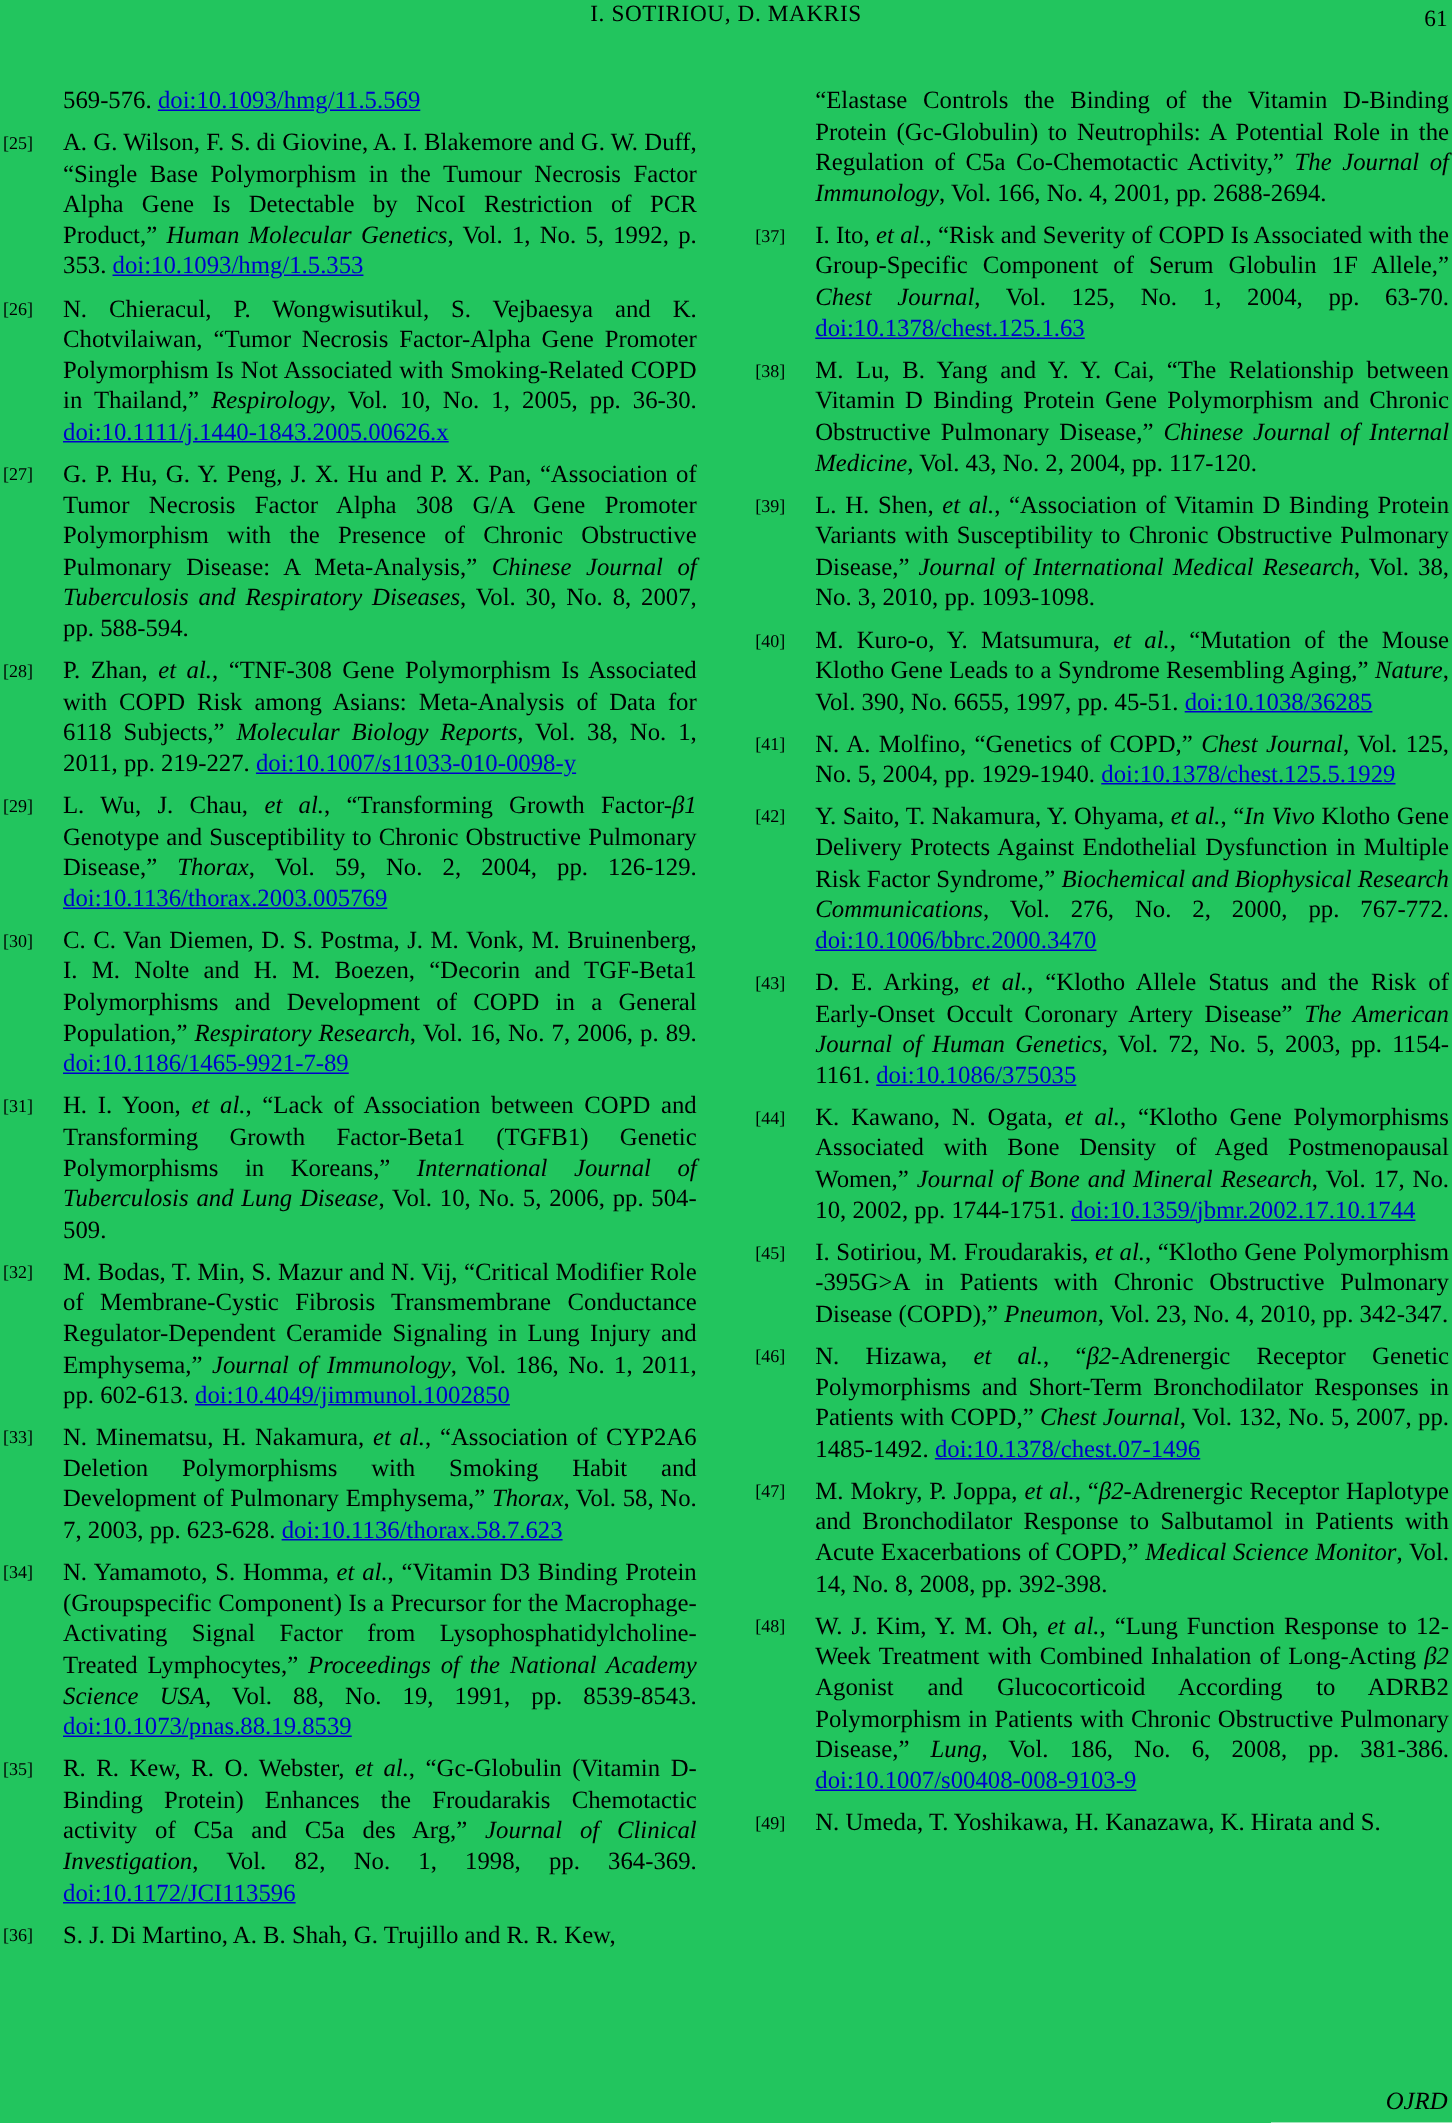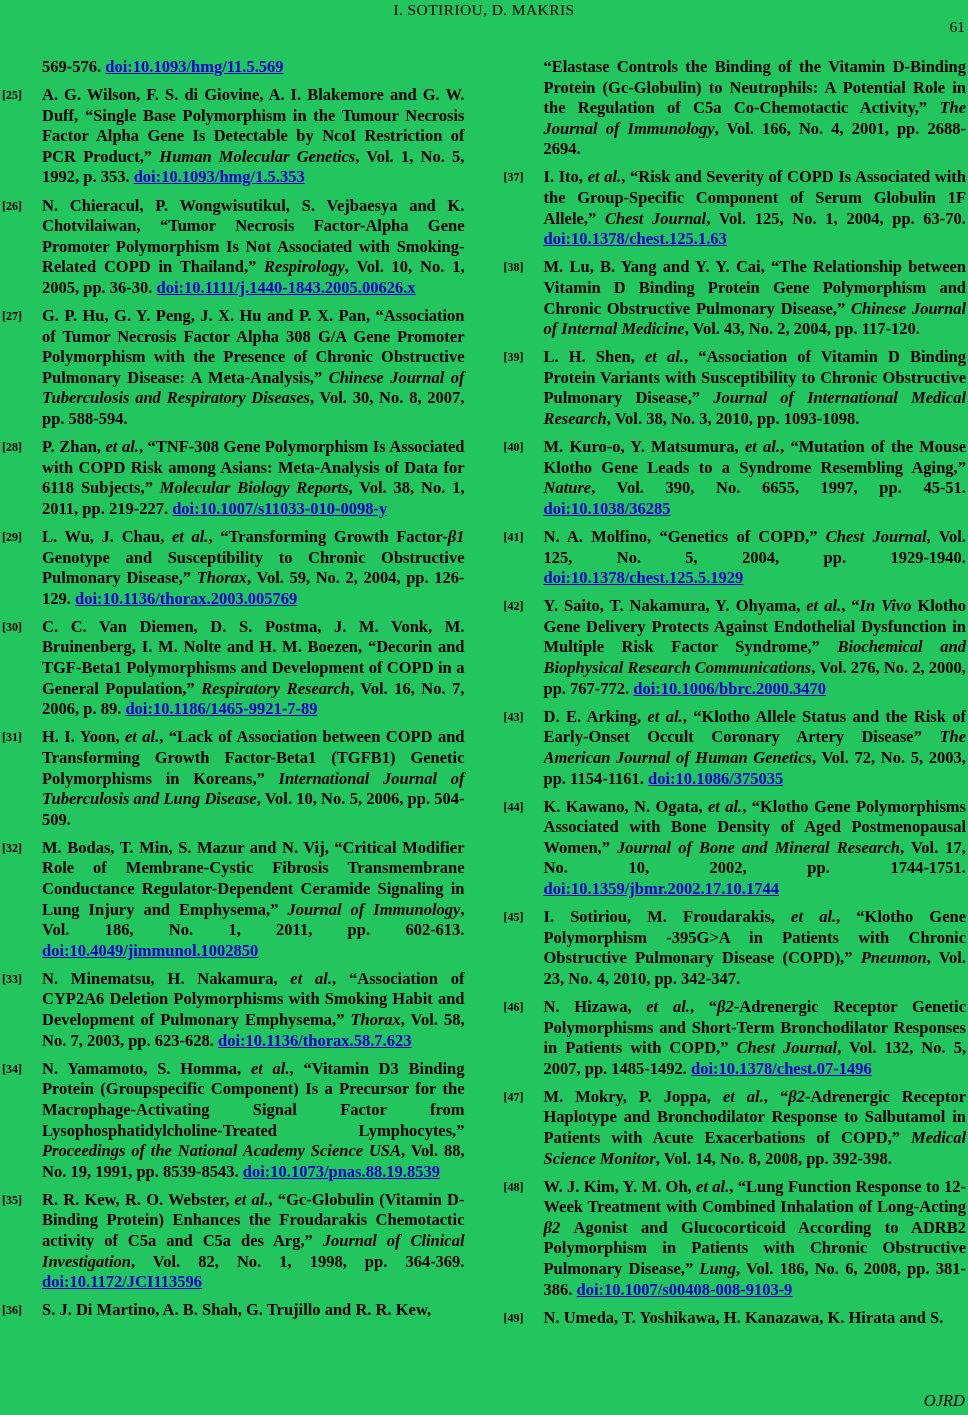--- a/index.html
+++ b/index.html
@@ -1,23 +1,23 @@
 <!DOCTYPE html>
 <html style="--link-color: #0000CC;"><head>
 <meta charset="utf-8">
 <style>
   html,body{margin:0;padding:0;background:#ffffff;}
   .page{position:relative;width:968px;height:1415px;background:#22c55e;
         font-family:"Liberation Serif","DejaVu Serif",serif;color:#000;overflow:hidden;}
   .running-title{position:absolute;top:1px;left:0;right:0;text-align:center;
         font-size:15.5px;letter-spacing:.4px;white-space:pre;}
-  .page-num{position:absolute;top:18px;right:3px;font-size:15.5px;}
+  .page-num{position:absolute;top:4px;right:3px;font-size:15.5px;}
   .columns{position:absolute;top:57px;left:2px;right:2px;display:flex;gap:39px;}
   .col{flex:1 1 0;min-width:0;}
-  .ref{display:flex;margin:0 0 7.5px 0;font-weight:bold;}
+  .ref{display:flex;margin:0 0 7.5px 0;}
   .ref-num{flex:0 0 40px;font-size:12px;line-height:20.6px;}
   .ref-text{flex:1 1 auto;font-size:16.5px;line-height:20.6px;text-align:justify;}
   .ref-text i{font-style:italic;}
   .doi-link{color:var(--link-color,#0000CC);text-decoration:underline;cursor:pointer;}
   .footer-copyright{position:absolute;left:2px;top:1436px;font-size:16px;}
   .footer-journal{position:absolute;right:3px;top:1391px;font-size:16.5px;
         font-weight:normal;font-style:italic;}
 </style>
 </head>
 <body>

